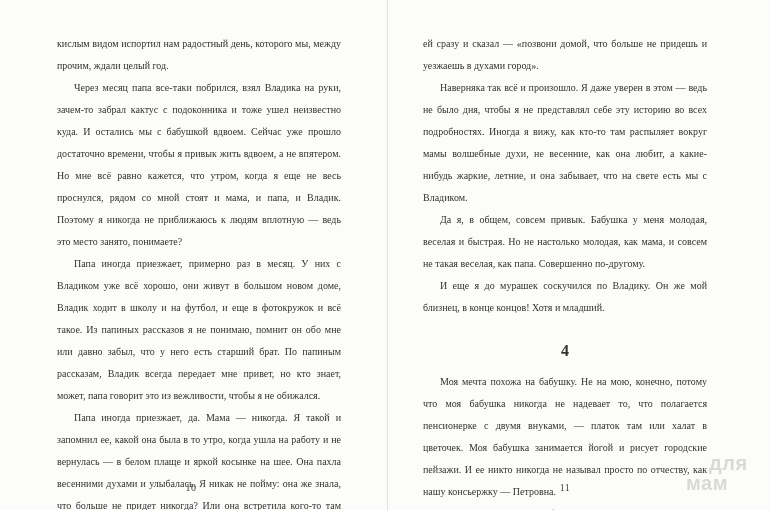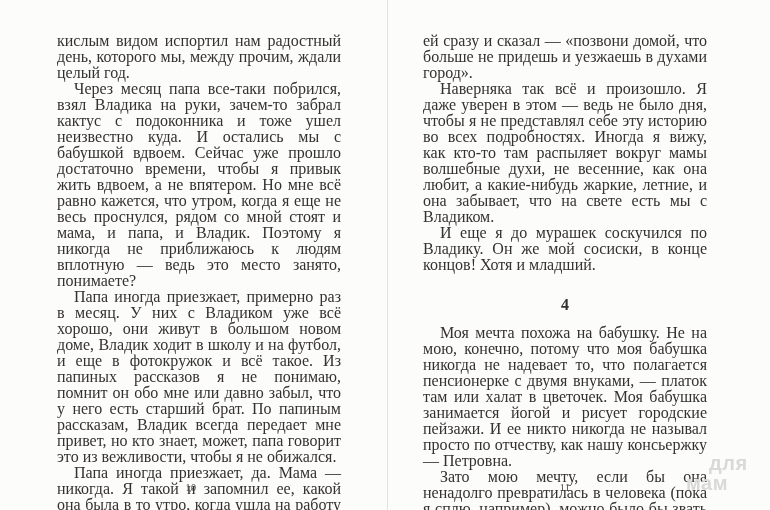--- a/index.html
+++ b/index.html
@@ -25,22 +25,22 @@
   }
   .page-column {
     position: absolute;
     top: 33px;
     width: 284px;
   }
   .page-column.left  { left: 57px; }
   .page-column.right { left: 423px; }
   .para {
     margin: 0;
-    font-size: 16px;
-    line-height: 16px;
+    font-size: 10px;
+    line-height: 22px;
     text-align: justify;
     text-indent: 17px;
     hyphens: none;
   }
   .para.no-indent { text-indent: 0; }
   .chapter-heading {
     margin: 22px 0 10px 0;
     font-size: 16px;
     line-height: 20px;
     font-weight: bold;
@@ -92,21 +92,22 @@
   <p class="para no-indent">кислым видом испортил нам радостный день, которого мы, между прочим, ждали целый год.</p>
   <p class="para">Через месяц папа все-таки побрился, взял Владика на руки, зачем-то забрал кактус с подоконника и тоже ушел неизвестно куда. И остались мы с бабушкой вдвоем. Сейчас уже прошло достаточно времени, чтобы я привык жить вдвоем, а не впятером. Но мне всё равно кажется, что утром, когда я еще не весь проснулся, рядом со мной стоят и мама, и папа, и Владик. Поэтому я никогда не приближаюсь к людям вплотную — ведь это место занято, понимаете?</p>
   <p class="para">Папа иногда приезжает, примерно раз в месяц. У них с Владиком уже всё хорошо, они живут в большом новом доме, Владик ходит в школу и на футбол, и еще в фотокружок и всё такое. Из папиных рассказов я не понимаю, помнит он обо мне или давно забыл, что у него есть старший брат. По папиным рассказам, Владик всегда передает мне привет, но кто знает, может, папа говорит это из вежливости, чтобы я не обижался.</p>
   <p class="para">Папа иногда приезжает, да. Мама — никогда. Я такой и запомнил ее, какой она была в то утро, когда ушла на работу и не вернулась — в белом плаще и яркой косынке на шее. Она пахла весенними духами и улыбалась. Я никак не пойму: она же знала, что больше не придет никогда? Или она встретила кого-то там позже, по дороге на работу? Или вечером, когда спешила с работы домой? Вот она зашла в гастроном, купила килограмм сосисок и батон, огурцов для салата и пачку чая. Немного постояла в очереди к кассе, расплатилась, стала выходить из гастронома с покупками, и тут — бац! — навстречу ей кто-то там ошеломляюще красивый и с цветами. Он</p>
 </div>
 <div class="page-number left">10</div>
 
 <div class="page-column right">
   <p class="para no-indent">ей сразу и сказал — «позвони домой, что больше не придешь и уезжаешь в духами город».</p>
   <p class="para">Наверняка так всё и произошло. Я даже уверен в этом — ведь не было дня, чтобы я не представлял себе эту историю во всех подробностях. Иногда я вижу, как кто-то там распыляет вокруг мамы волшебные духи, не весенние, как она любит, а какие-нибудь жаркие, летние, и она забывает, что на свете есть мы с Владиком.</p>
-  <p class="para">И еще я до мурашек соскучился по Владику. Он же мой сосиски, в конце концов! Хотя и младший.</p>
+  <p class="para">Да я, в общем, совсем привык. Бабушка у меня молодая, веселая и быстрая. Но не настолько молодая, как мама, и совсем не такая веселая, как папа. Совершенно по-другому.</p>
+  <p class="para">И еще я до мурашек соскучился по Владику. Он же мой близнец, в конце концов! Хотя и младший.</p>
   <div class="chapter-heading">4</div>
   <p class="para">Моя мечта похожа на бабушку. Не на мою, конечно, потому что моя бабушка никогда не надевает то, что полагается пенсионерке с двумя внуками, — платок там или халат в цветочек. Моя бабушка занимается йогой и рисует городские пейзажи. И ее никто никогда не называл просто по отчеству, как нашу консьержку — Петровна.</p>
   <p class="para">Зато мою мечту, если бы она ненадолго превратилась в человека (пока я сплю, например), можно было бы звать по-простому — Ивановна. Потому что она — матрешка, которую бабушка хранит в серванте. Когда бабушка</p>
 </div>
 <div class="page-number right">11</div>
 
 <div class="watermark">
   <span class="wm-line1">для</span>
   <span class="wm-line2">мам</span>
 </div>

